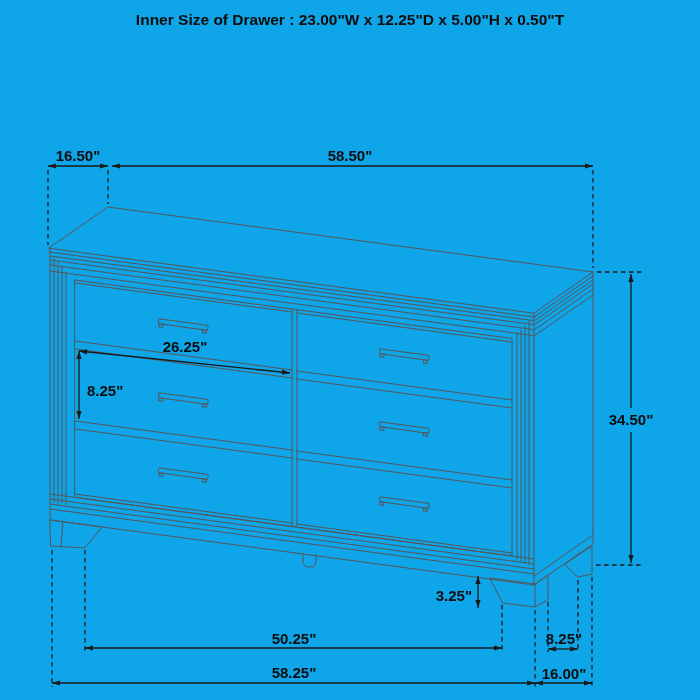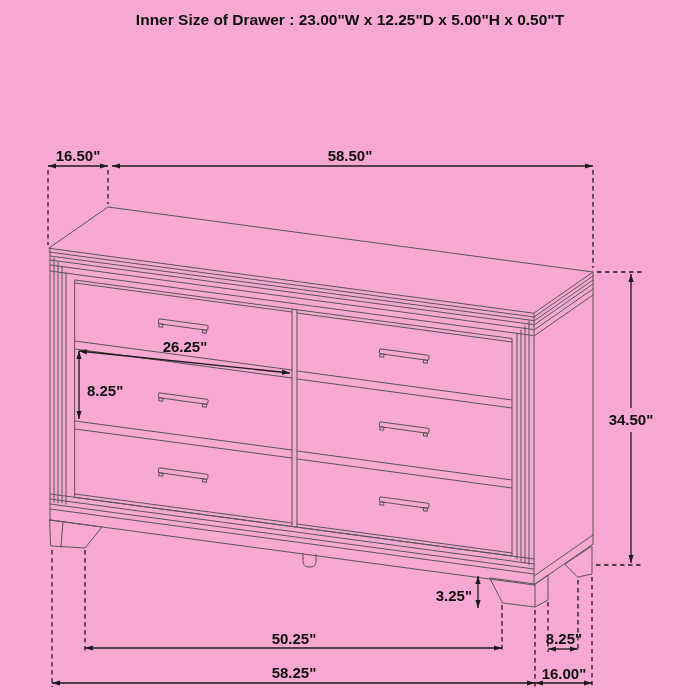--- a/index.html
+++ b/index.html
@@ -1,16 +1,16 @@
 <!DOCTYPE html>
 <html><head>
 <meta charset="utf-8">
 <style>
   html,body{margin:0;padding:0;background:#ffffff;}
-  .page{position:relative;width:700px;height:700px;background:#f9a8d4;overflow:hidden;
+  .page{position:relative;width:700px;height:700px;background:#0ea5e9;overflow:hidden;
         font-family:"Liberation Sans",sans-serif;}
   svg{display:block;}
   .fl{fill:none;stroke:#565656;stroke-width:1;stroke-linejoin:round;stroke-linecap:round;}
   .dimline{fill:none;stroke:#1a1a1a;stroke-width:1.3;}
   .ext{fill:none;stroke:#1a1a1a;stroke-width:1.3;stroke-dasharray:4.5 3.5;}
   .arrow{fill:#1a1a1a;stroke:none;}
   .dimtext{font:bold 15px "Liberation Sans",sans-serif;fill:#0d0d0d;}
   .titletext{font:bold 15.5px "Liberation Sans",sans-serif;fill:#0d0d0d;}
   .mid{text-anchor:middle;}
   .end{text-anchor:end;}

